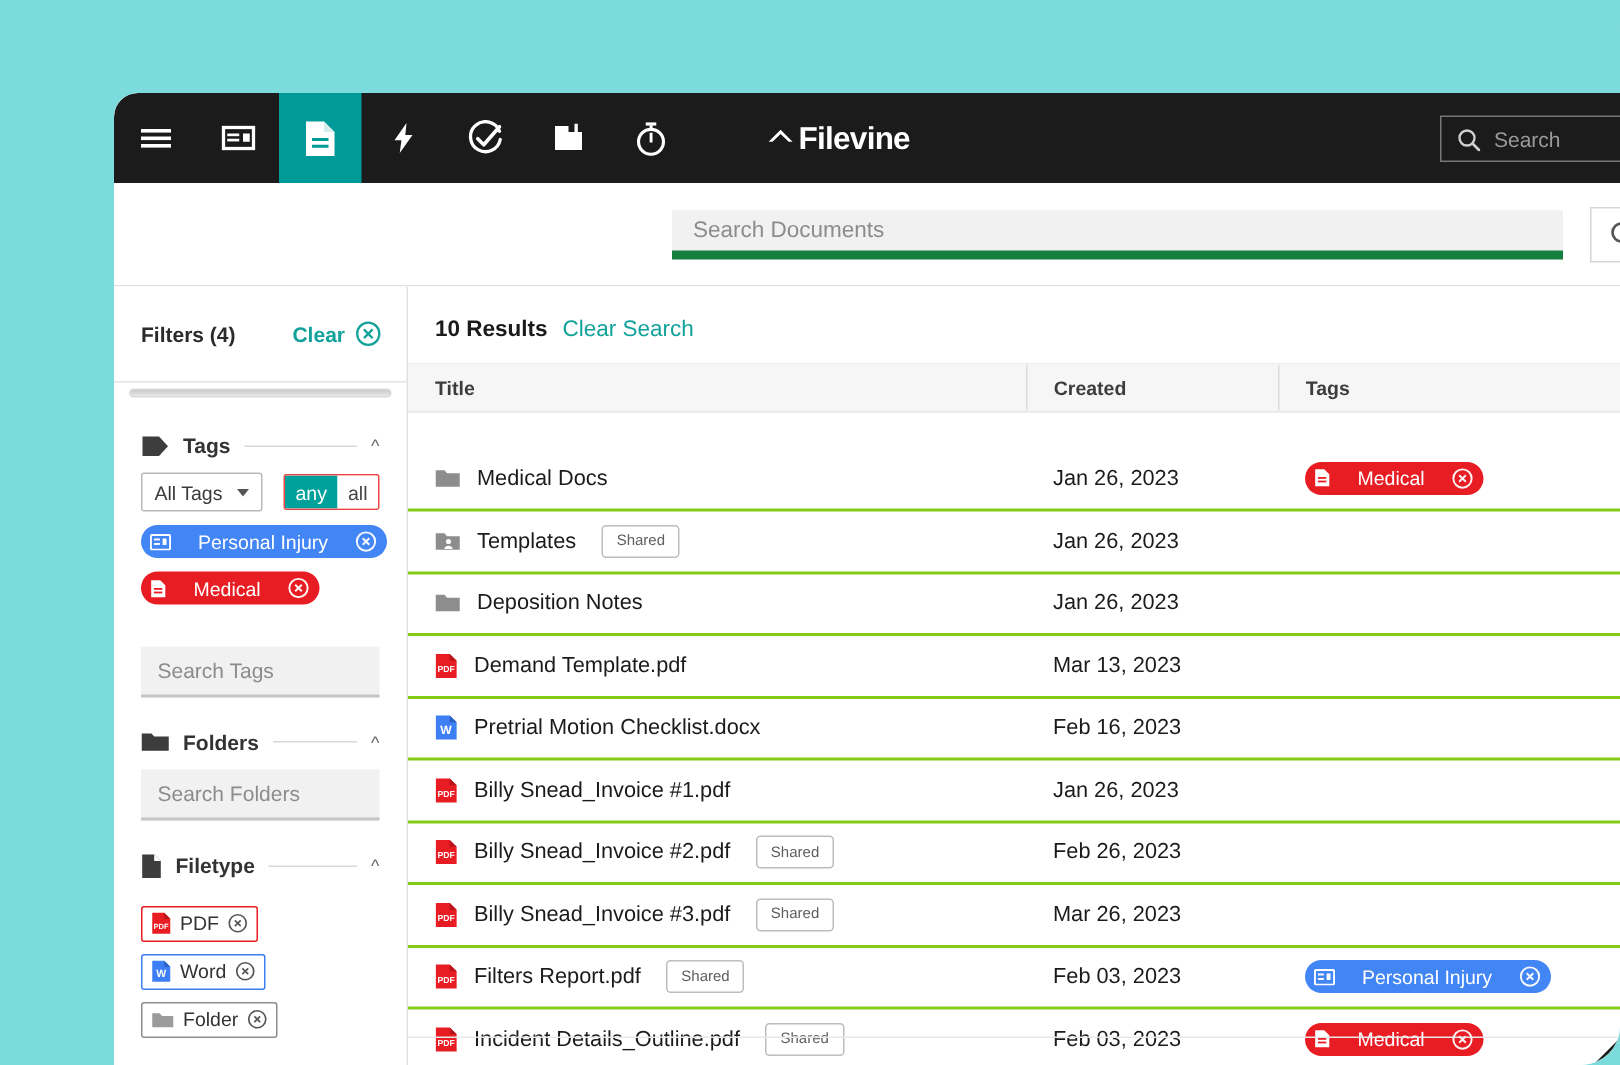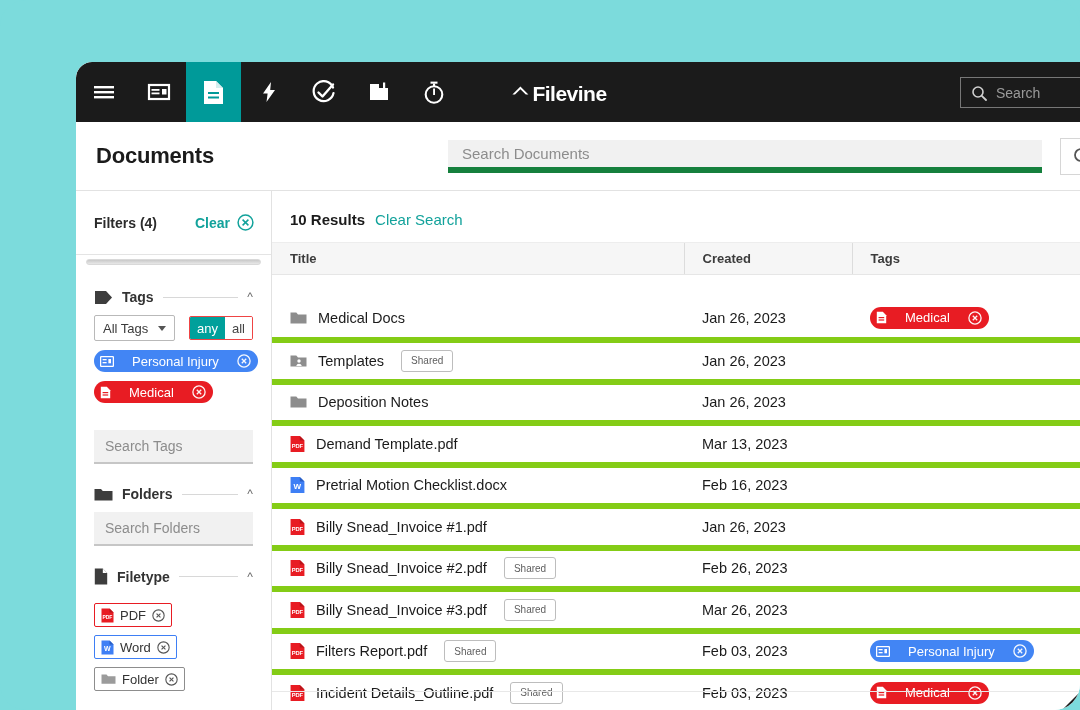--- a/index.html
+++ b/index.html
@@ -292,21 +292,21 @@
     border-bottom: 1px solid #e6e6e6;
     border-top: 1px solid #ededed;
   }
   thead th.col-created, thead th.col-tags { border-left: 1px solid #dcdcdc; }
   .col-title { width: 412px; }
   .col-created { width: 168px; }
   .col-tags { width: auto; }
 
   tbody tr { height: 41.5px; }
   tbody td {
-    border-bottom: 6px solid #84cc16;
+    border-bottom: 2px solid #84cc16;
     font-size: 14.5px;
     color: #1b1b1b;
     padding: 0 0 0 18px;
     vertical-align: middle;
   }
   tbody tr.spacer { height: 24px; }
   tbody tr.spacer td { border-bottom: none; }
   .title-cell { display: flex; align-items: center; gap: 11px; }
   .title-cell .fname { white-space: nowrap; }
   .shared-badge {
@@ -421,21 +421,20 @@
       <div id="global-search">
         <svg class="icon-sq" width="16" height="16" viewBox="0 0 16 16">
           <circle cx="7" cy="7" r="5" fill="none" stroke="#d0d0d0" stroke-width="1.6"></circle>
           <line x1="10.8" y1="10.8" x2="15" y2="15" stroke="#d0d0d0" stroke-width="1.8" stroke-linecap="round"></line>
         </svg>
         <span class="gs-text">Search</span>
       </div>
     </div>
 
     <div id="page-header">
-      <div id="page-title">Documents</div>
 
       <div id="doc-search">
         <span class="ph">Search Documents</span>
       </div>
 
       <div id="doc-search-btn">
         <svg class="icon-sq" width="19" height="19" viewBox="0 0 19 19">
           <circle cx="8" cy="8" r="6" fill="none" stroke="#555" stroke-width="1.8"></circle>
           <line x1="12.4" y1="12.4" x2="17.5" y2="17.5" stroke="#555" stroke-width="2" stroke-linecap="round"></line>
         </svg>

